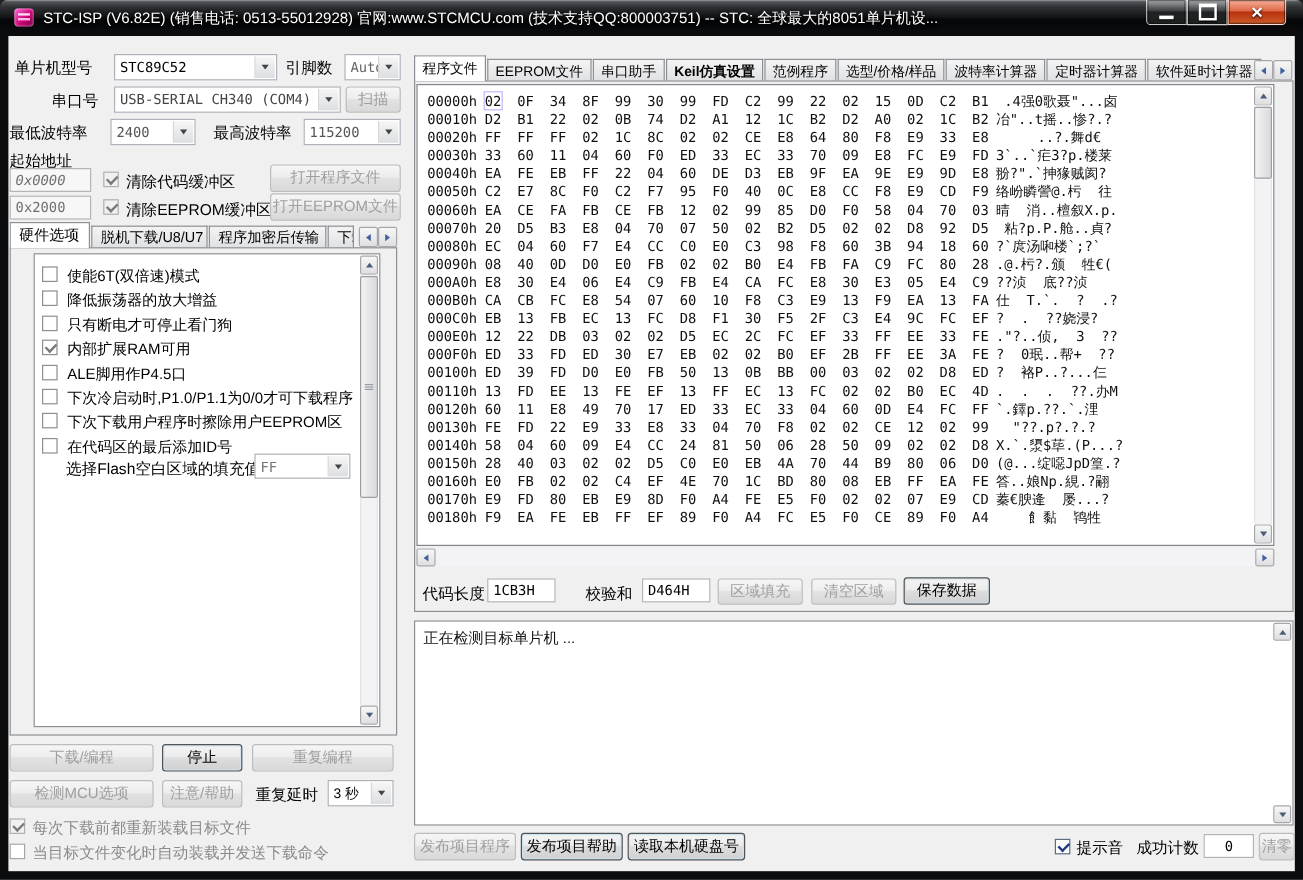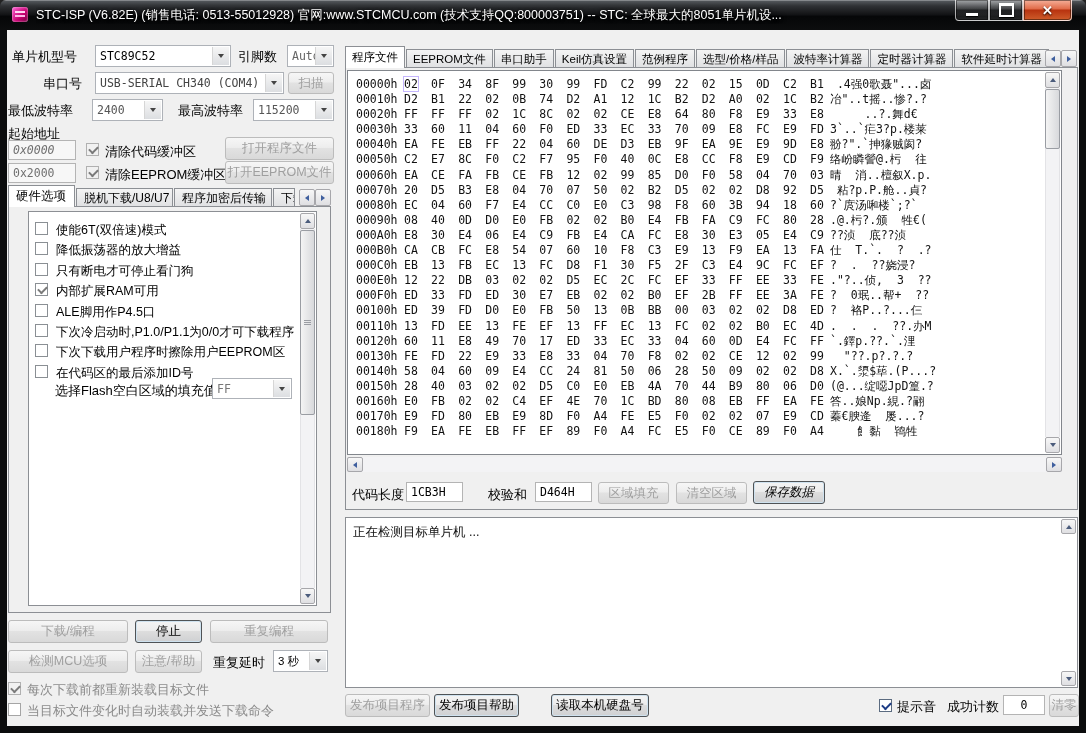--- a/index.html
+++ b/index.html
@@ -243,21 +243,21 @@
         <span class="chk"></span>
       </div>
     <div class="lbl gray" style="left:20px;top:651px;">每次下载前都重新装载目标文件</div>
     <div class="cb" style="left:1px;top:673px;border-color:#a5a5a5;"></div>
     <div class="lbl gray" style="left:20px;top:672px;">当目标文件变化时自动装载并发送下载命令</div>
 
     <div class="tabstrip" style="left:338px;top:16px;width:714px;height:22px;" id="right-tabs">
         <div class="tab active" style="padding: 0px 6px; font-size: 11.5px;">程序文件</div>
         <div class="tab" style="padding: 0px 6px; font-size: 11.5px;">EEPROM文件</div>
         <div class="tab" style="padding: 0px 6px; font-size: 11.5px;">串口助手</div>
-        <div class="tab" style="padding: 0px 6px; font-size: 11.5px;">Keil仿真设置</div>
+        <div class="tab" style="padding: 0px 6px; font-size: 11.5px; font-weight: bold;">Keil仿真设置</div>
         <div class="tab" style="padding: 0px 6px; font-size: 11.5px;">范例程序</div>
         <div class="tab" style="padding: 0px 6px; font-size: 11.5px;">选型/价格/样品</div>
         <div class="tab" style="padding: 0px 6px; font-size: 11.5px;">波特率计算器</div>
         <div class="tab" style="padding: 0px 6px; font-size: 11.5px;">定时器计算器</div>
         <div class="tab" style="padding: 0px 6px; font-size: 11.5px;">软件延时计算器</div>
       </div>
     <div class="sb-btn" style="left:1038px;top:20px;width:16px;height:17px;">
         <span class="tri-l"></span>
       </div>
     <div class="sb-btn" style="left:1054px;top:20px;width:16px;height:17px;">
@@ -405,35 +405,35 @@
     <div class="sb-btn" style="left:1039px;top:427px;width:16px;height:15px;">
         <span class="tri-r"></span>
       </div>
 
     <div class="lbl" style="left:345px;top:456px;">代码长度</div>
     <div class="field white" style="left:399px;top:452px;width:57px;height:20px;">1CB3H</div>
     <div class="lbl" style="left:481px;top:456px;">校验和</div>
     <div class="field white" style="left:528px;top:452px;width:57px;height:20px;">D464H</div>
     <div class="btn disabled" style="left:591px;top:452px;width:71px;height:22px;">区域填充</div>
     <div class="btn disabled" style="left:669px;top:452px;width:71px;height:22px;">清空区域</div>
-    <div class="btn strong" style="left:746px;top:451px;width:72px;height:23px;font-style:italic;">保存数据</div>
+    <div class="btn strong" style="left:746px;top:451px;width:72px;height:23px;">保存数据</div>
 
     <div id="status-log">
       <div id="status-message">正在检测目标单片机 ...</div>
       <div class="sb-btn" style="right:1px;top:1px;width:15px;height:15px;">
           <span class="tri-u"></span>
         </div>
       <div class="sb-btn" style="right:1px;bottom:1px;width:15px;height:15px;">
           <span class="tri-dn"></span>
         </div>
     </div>
 
     <div class="btn disabled" style="left:338px;top:664px;width:85px;height:23px;">发布项目程序</div>
     <div class="btn strong" style="left:427px;top:664px;width:85px;height:23px;">发布项目帮助</div>
-    <div class="btn strong" style="left:516px;top:664px;width:98px;height:23px;margin-left:28px;">读取本机硬盘号</div>
+    <div class="btn strong" style="left:516px;top:664px;width:98px;height:23px;">读取本机硬盘号</div>
 
     <div class="cb" style="left:872px;top:669px;border-color:#5b6b80;">
         <span class="chk blue"></span>
       </div>
     <div class="lbl" style="left:890px;top:668px;">提示音</div>
     <div class="lbl" style="left:940px;top:668px;">成功计数</div>
     <div class="field white" style="left:996px;top:665px;width:42px;height:20px;justify-content:center;padding-left:0;">0</div>
     <div class="btn disabled" style="left:1042px;top:664px;width:30px;height:23px;">清零</div>
   </div>
 </div>

